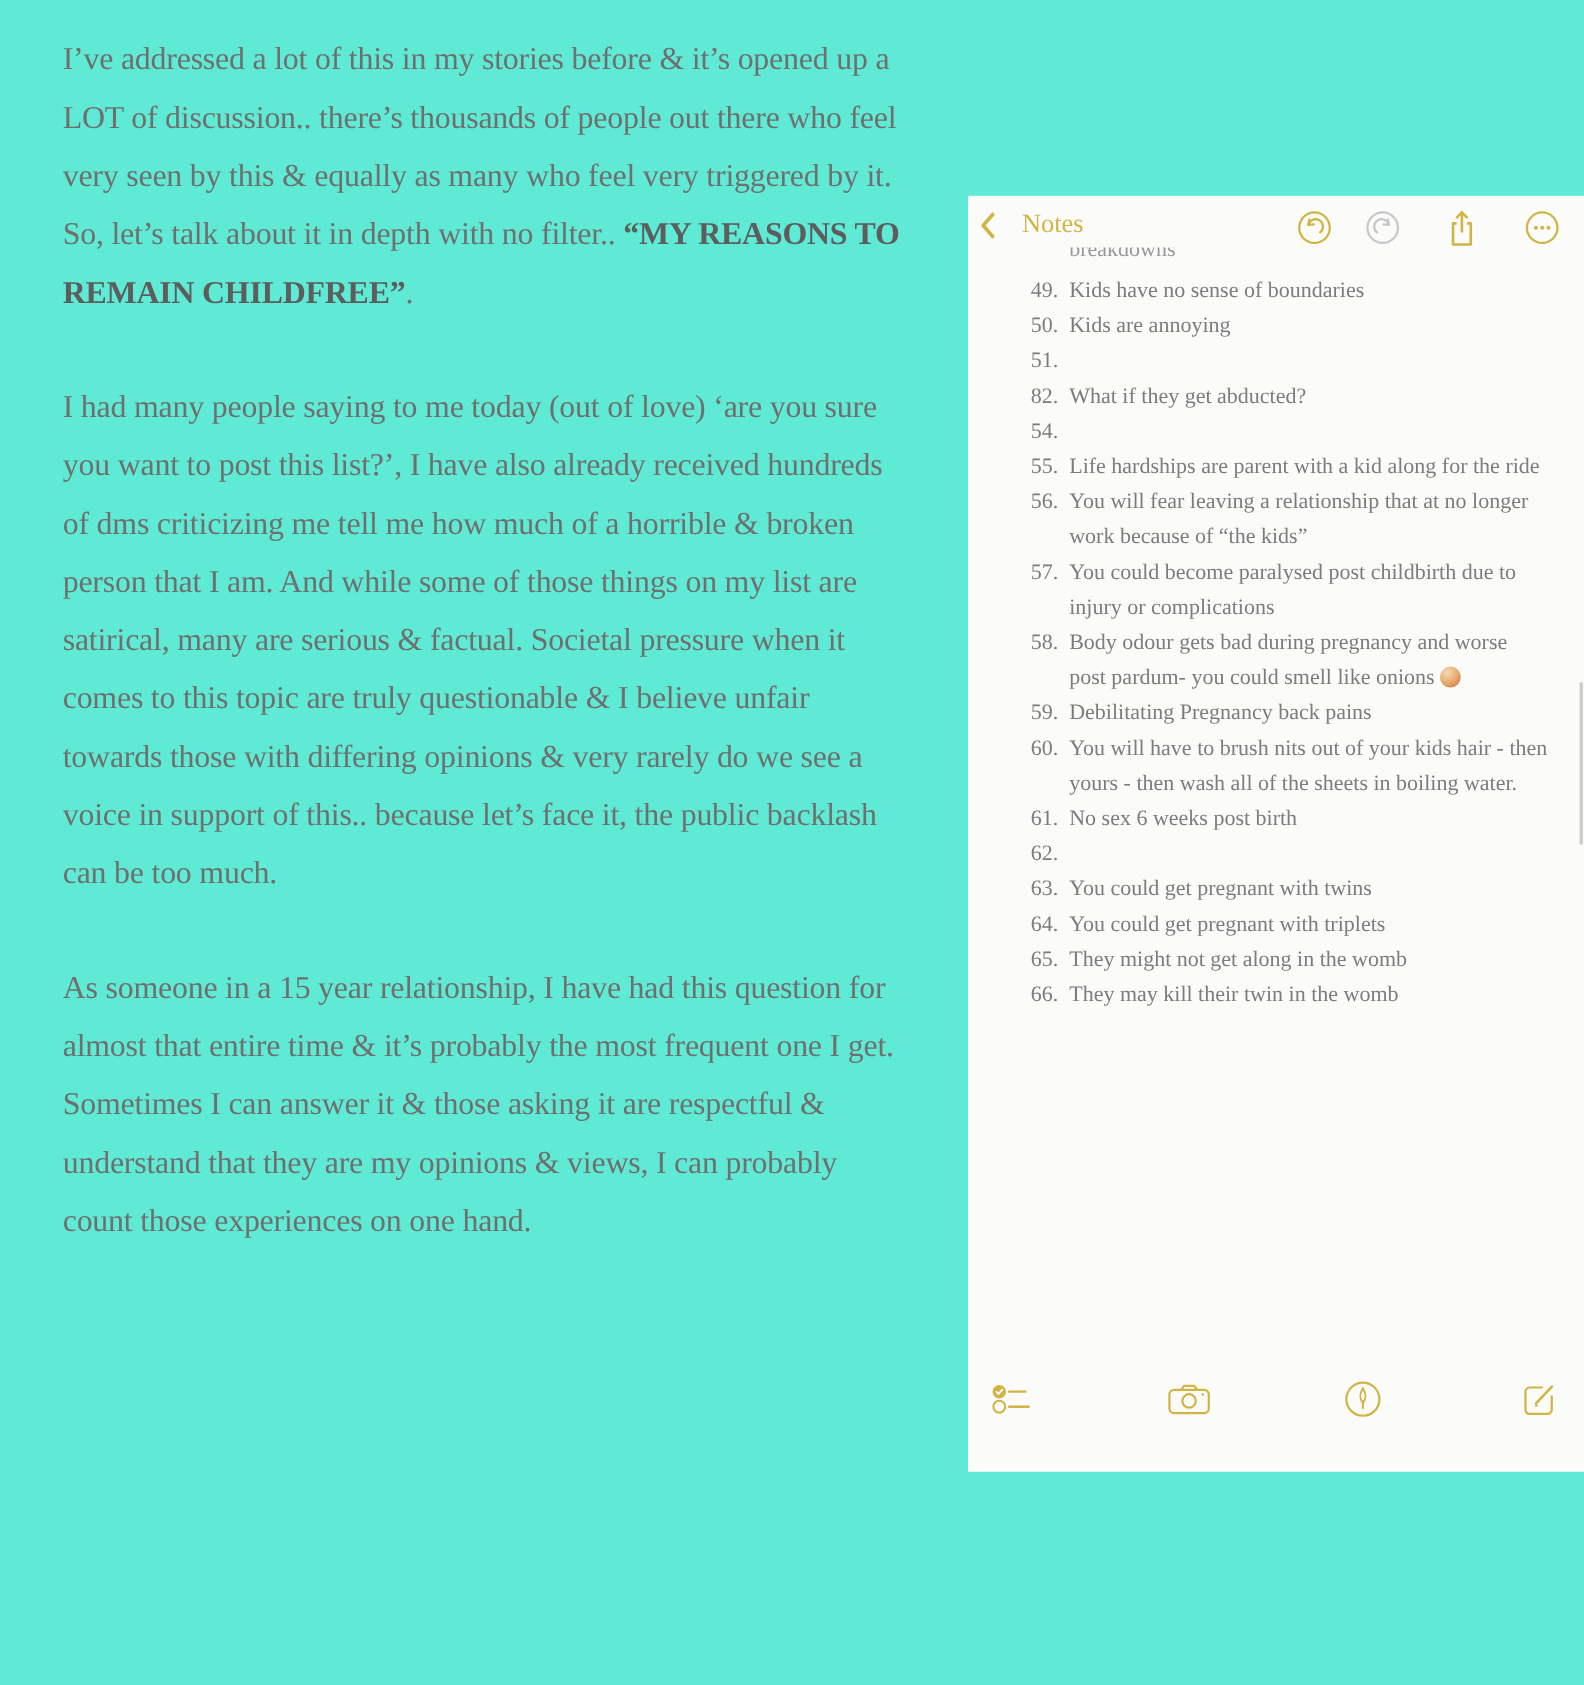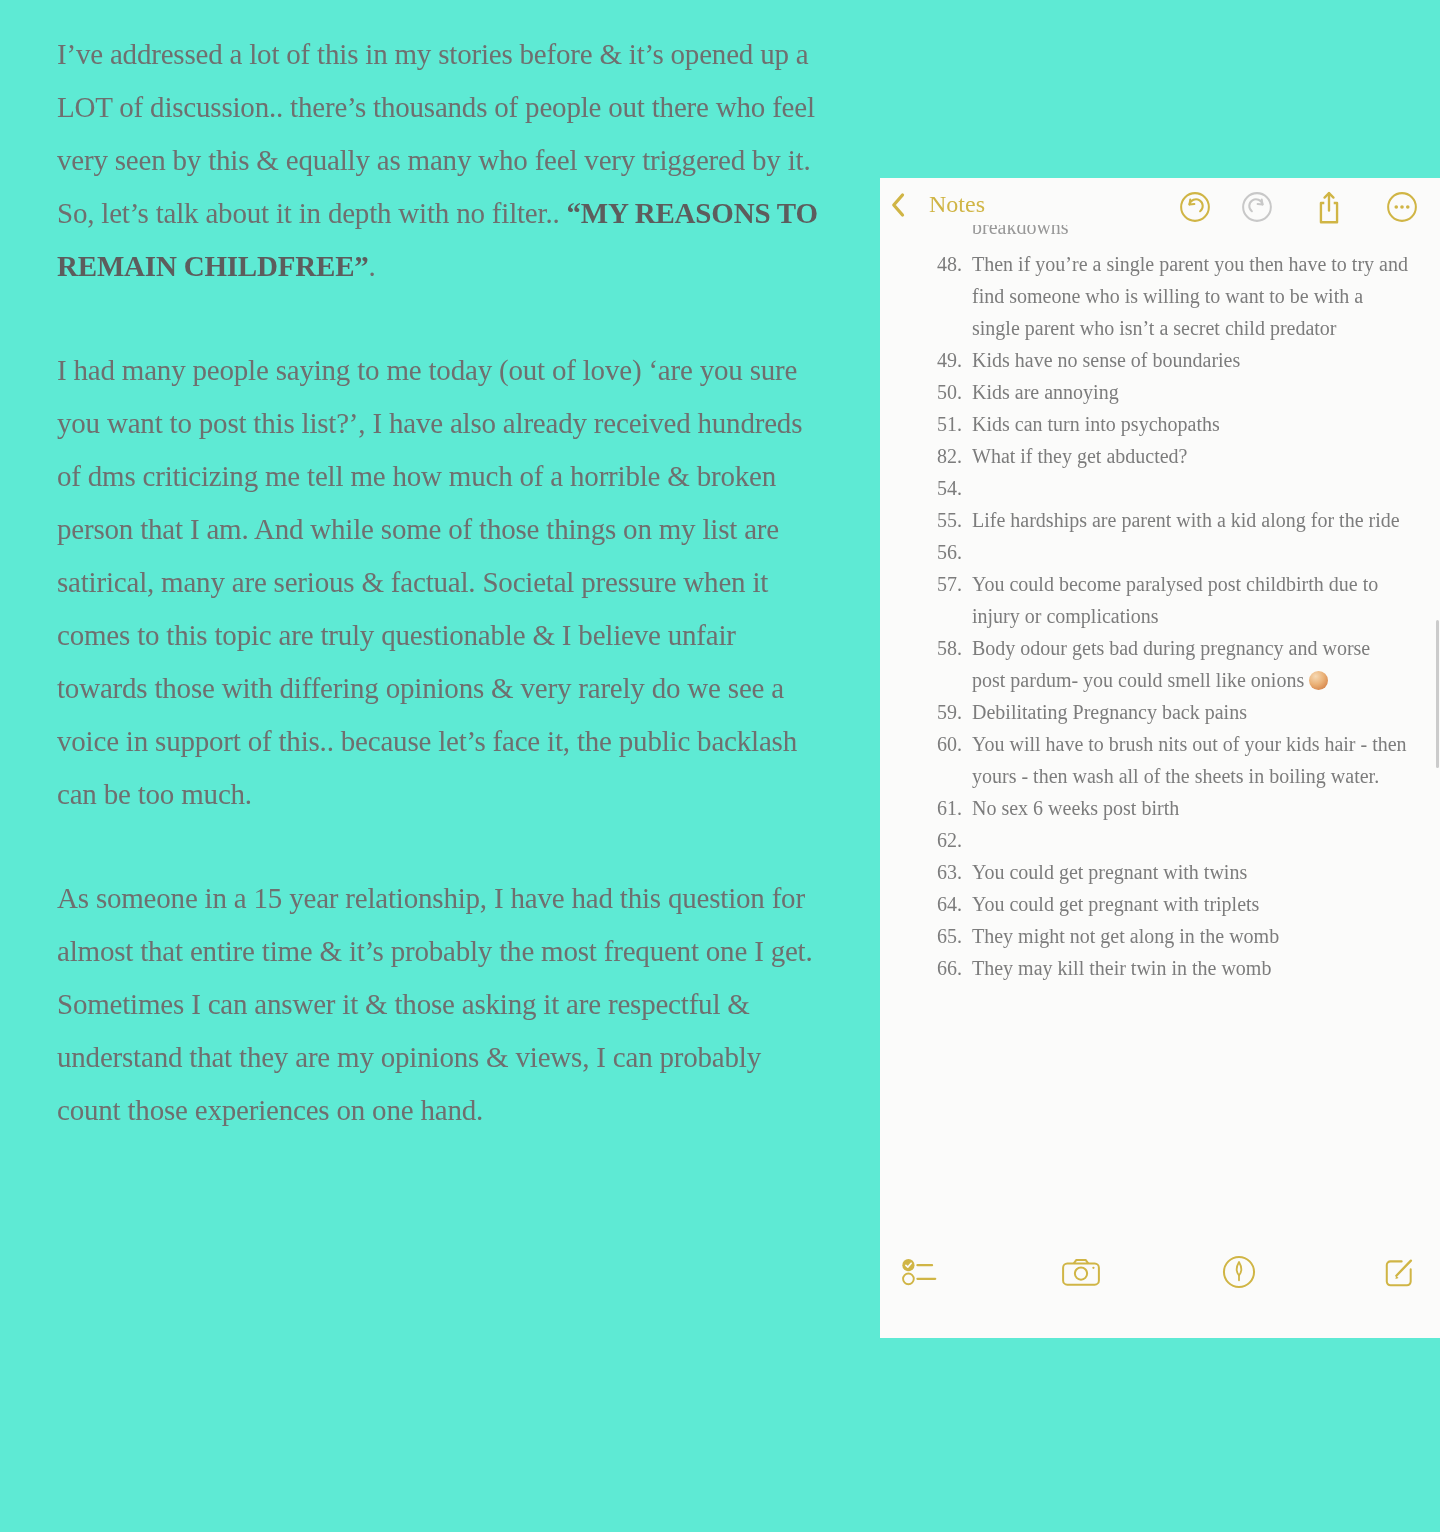--- a/index.html
+++ b/index.html
@@ -125,48 +125,44 @@
         </span>
       </button>
     </div>
 
     <div class="clipped-line">
       <span>breakdowns</span>
     </div>
 
     <ol class="notes-list" id="notes-list">
         <li>
-          <span class="num">48.</span>
-          <span class="txt">Then if you’re a single parent you then have to try and find someone who is willing to want to be with a single parent who isn’t a secret child predator</span>
-        </li>
-        <li>
           <span class="num">49.</span>
           <span class="txt">Kids have no sense of boundaries</span>
         </li>
         <li>
           <span class="num">50.</span>
           <span class="txt">Kids are annoying</span>
         </li>
         <li>
           <span class="num">51.</span>
-          <span class="txt">Kids can turn into psychopaths</span>
         </li>
         <li>
           <span class="num">82.</span>
           <span class="txt">What if they get abducted?</span>
         </li>
         <li>
           <span class="num">54.</span>
         </li>
         <li>
           <span class="num">55.</span>
           <span class="txt">Life hardships are parent with a kid along for the ride</span>
         </li>
         <li>
           <span class="num">56.</span>
+          <span class="txt">You will fear leaving a relationship that at no longer work because of “the kids”</span>
         </li>
         <li>
           <span class="num">57.</span>
           <span class="txt">You could become paralysed post childbirth due to injury or complications</span>
         </li>
         <li>
           <span class="num">58.</span>
           <span class="txt">Body odour gets bad during pregnancy and worse post pardum- you could smell like onions <span class="onion"></span></span>
         </li>
         <li>

